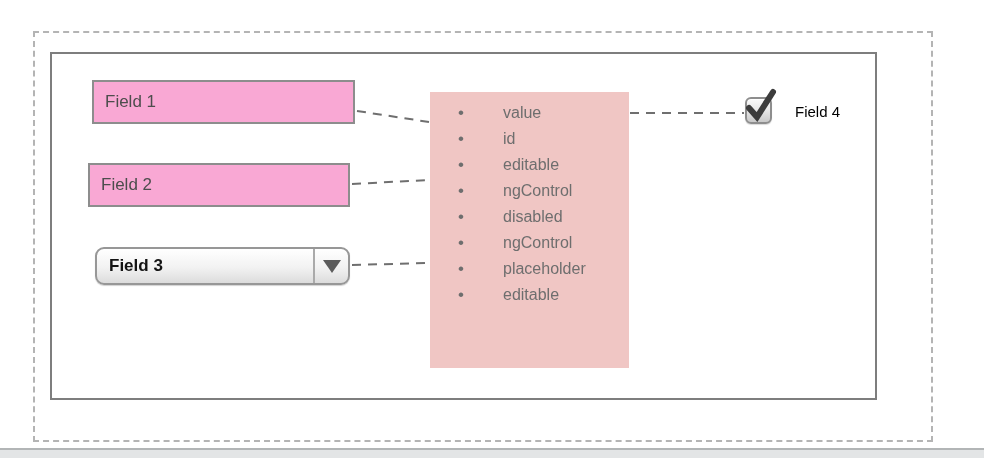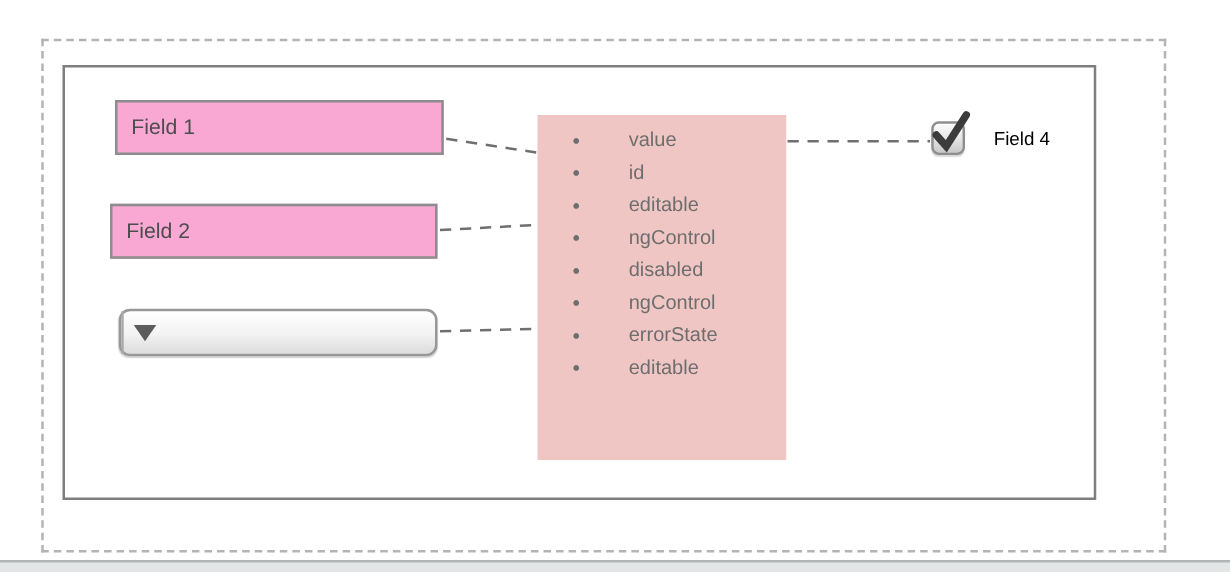--- a/index.html
+++ b/index.html
@@ -160,20 +160,21 @@
 
   <div class="text-input field1">
     <span>Field 1</span>
   </div>
 
   <div class="text-input field2">
     <span>Field 2</span>
   </div>
 
   <div class="dropdown">
+    <span class="dd-label">Field 3</span>
     <span class="dd-sep"></span>
     <span class="dd-arrow"></span>
   </div>
 
   <div class="props">
     <ul>
       <li>
         <span class="bullet">•</span>
         <span>value</span>
       </li>
@@ -192,21 +193,21 @@
       <li>
         <span class="bullet">•</span>
         <span>disabled</span>
       </li>
       <li>
         <span class="bullet">•</span>
         <span>ngControl</span>
       </li>
       <li>
         <span class="bullet">•</span>
-        <span>errorState</span>
+        <span>placeholder</span>
       </li>
       <li>
         <span class="bullet">•</span>
         <span>editable</span>
       </li>
     </ul>
   </div>
 
   <div class="checkbox"></div>
   <svg class="checkmark" viewBox="0 0 40 40" xmlns="http://www.w3.org/2000/svg">

